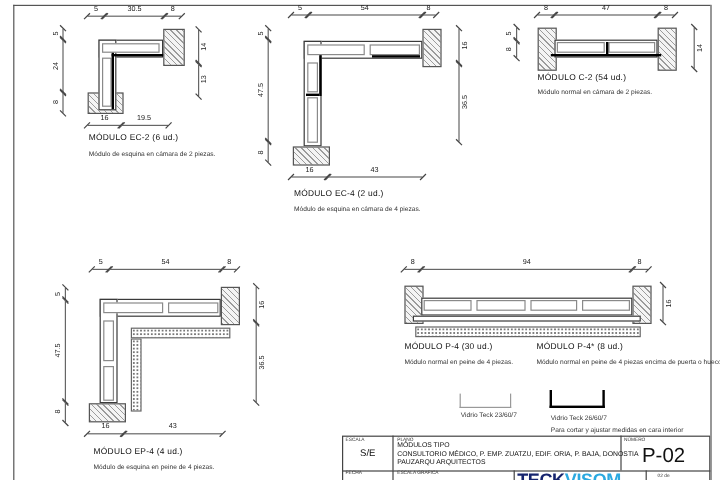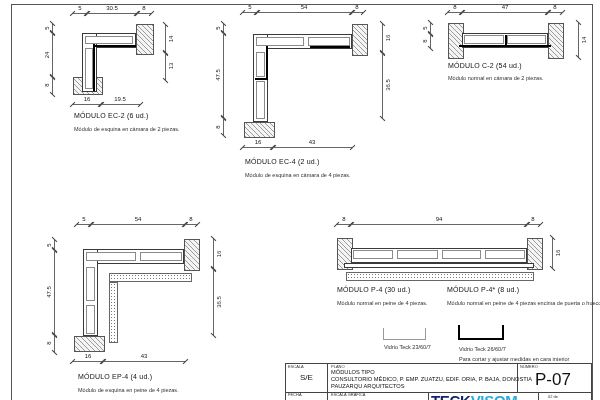--- a/index.html
+++ b/index.html
@@ -225,20 +225,20 @@
 
   <div class="tb-lab" style="left:288px;top:365px;">ESCALA</div>
   <div class="tb-val" style="left:300px;top:374px;">S/E</div>
 
   <div class="tb-lab" style="left:331px;top:365px;">PLANO</div>
   <div class="tb-plano" style="left:331px;top:369px;">MÓDULOS TIPO</div>
   <div class="tb-plano" style="left:331px;top:376px;">CONSULTORIO MÉDICO, P. EMP. ZUATZU, EDIF. ORIA, P. BAJA, DONOSTIA</div>
   <div class="tb-plano" style="left:331px;top:383px;">PAUZARQU ARQUITECTOS</div>
 
   <div class="tb-lab" style="left:520px;top:365px;">NÚMERO</div>
-  <div class="tb-num" style="left:535px;top:371px;">P-07</div>
+  <div class="tb-num" style="left:535px;top:371px;">P-02</div>
 
   <div class="tb-lab" style="left:288px;top:393px;">FECHA</div>
   <div class="tb-lab" style="left:331px;top:393px;">ESCALA GRAFICA</div>
   <div class="logo" style="left:431px;top:392px;"><span class="dark">TECK</span><span class="light">VISOM</span></div>
   <div class="tb-lab" style="left:548px;top:395px;">02 de</div>
 
 </div>
 
 </body></html>

